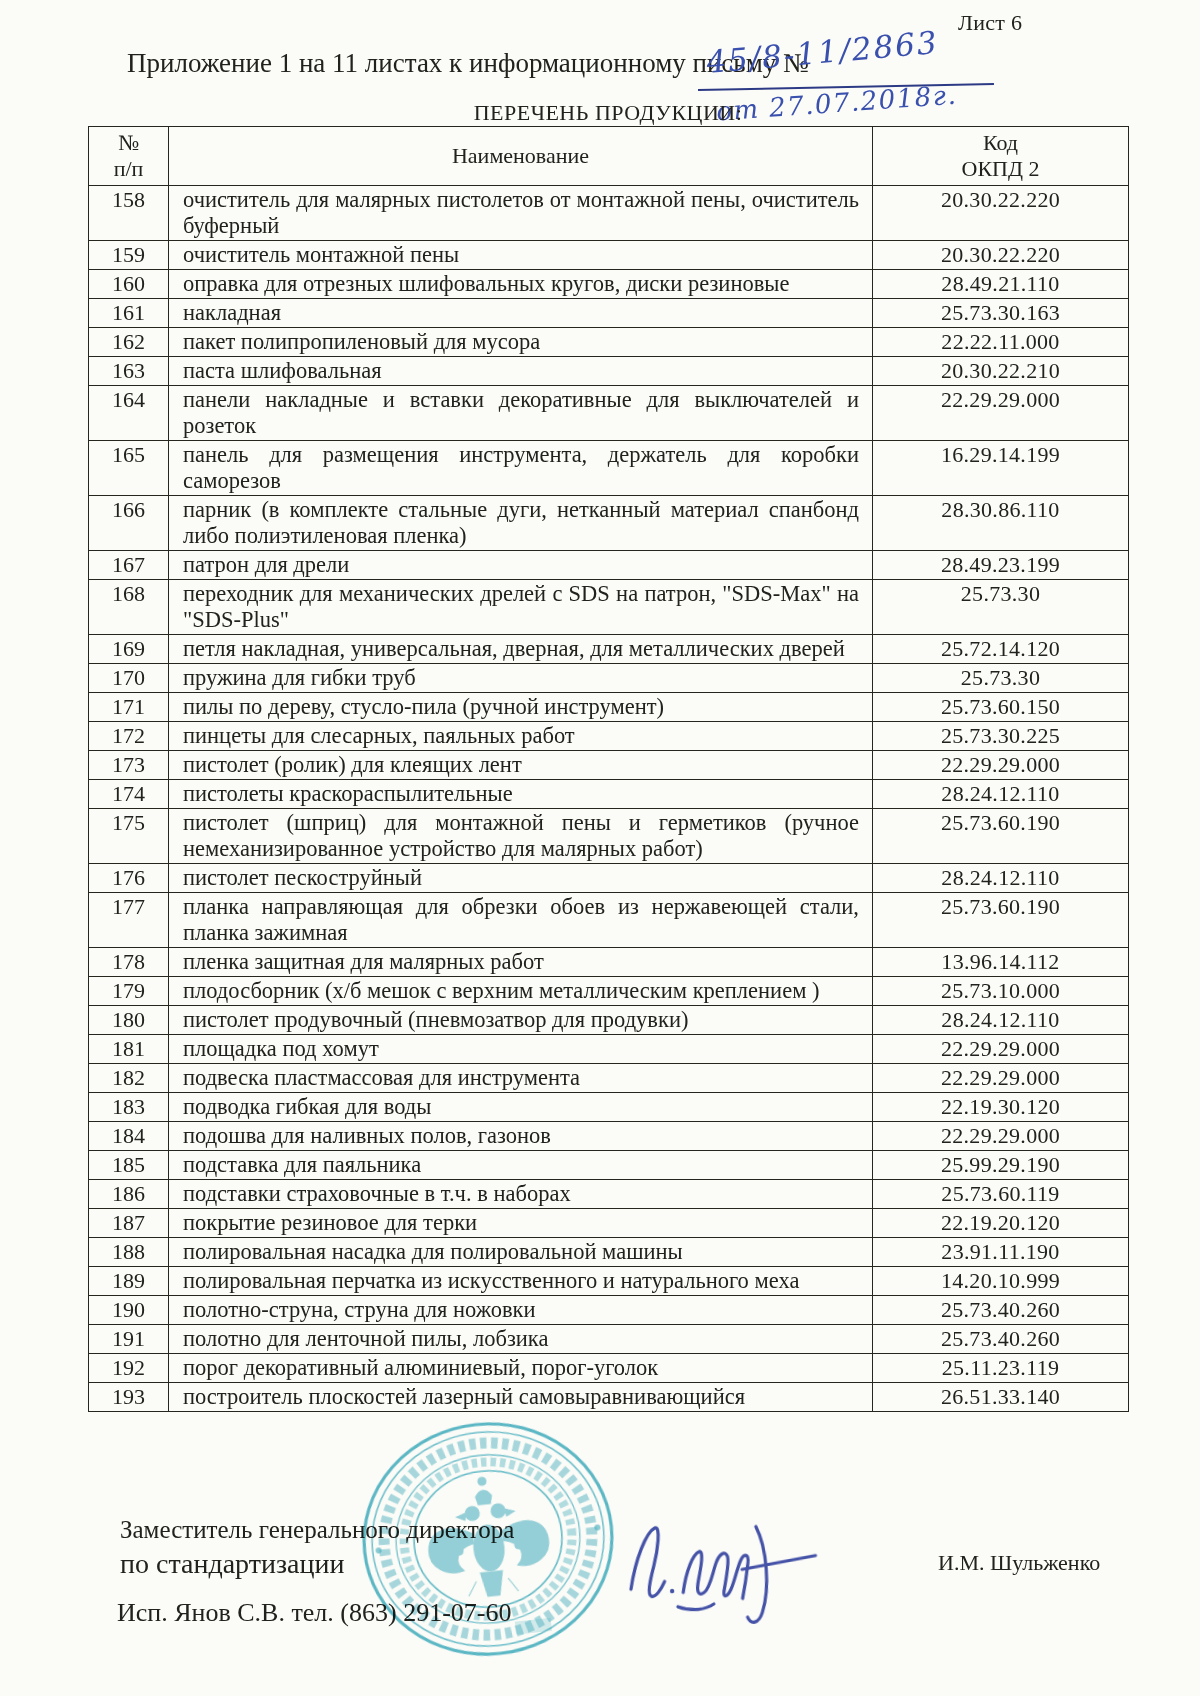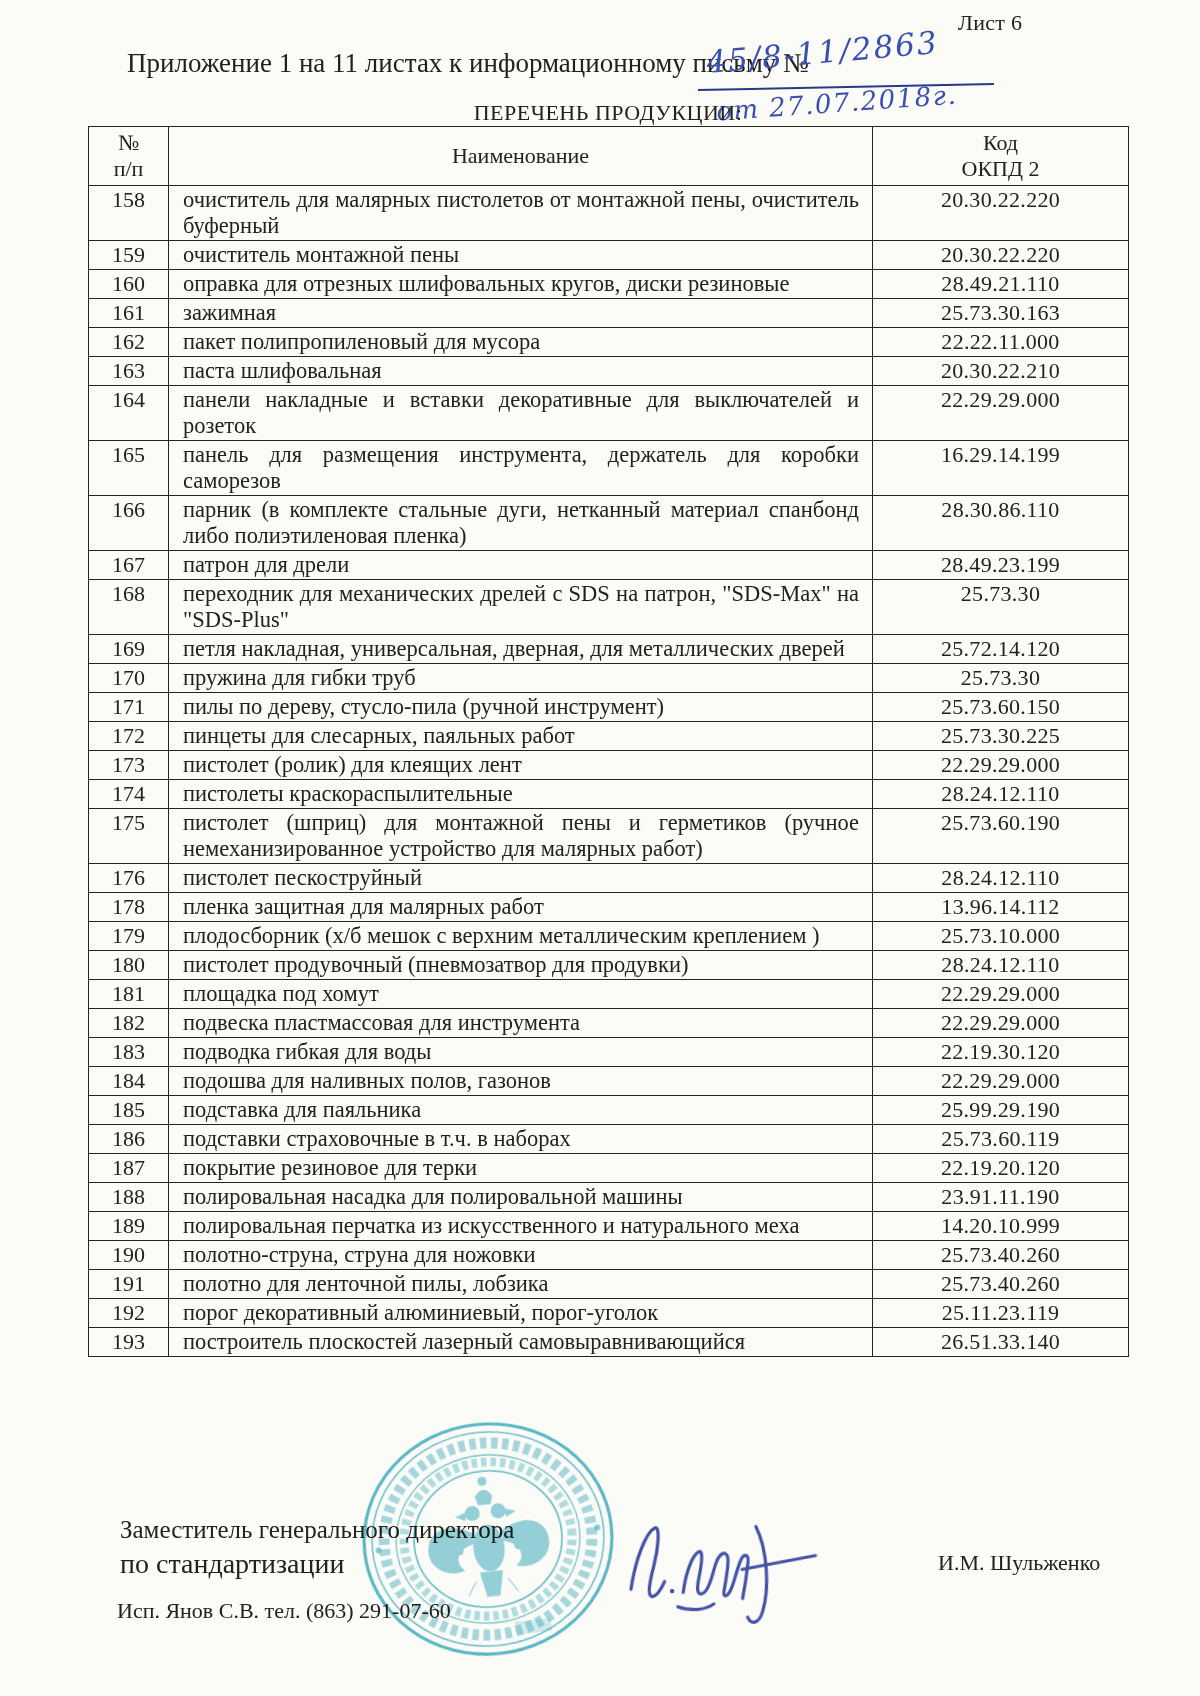--- a/index.html
+++ b/index.html
@@ -33,21 +33,21 @@
     text-align:justify;
   }
   td.td-code{
     text-align:center;font-size:22px;line-height:26px;padding:1px 4px;vertical-align:top;
     letter-spacing:.3px;
   }
   
   .footer-line1{top:1516px;left:120px;font-size:25px;}
   .footer-line2{top:1548px;left:120px;font-size:28px;}
   .signer-name{top:1550px;left:938px;font-size:22px;}
-  .executor-line{top:1598px;left:117px;font-size:22px;font-family:Liberation Serif, serif;}
+  .executor-line{top:1598px;left:117px;font-size:26px;font-family:Liberation Serif, serif;}
   
   .stamp{left:360px;top:1420px;mix-blend-mode:multiply;opacity:.92;transform:rotate(-6deg);}
   .signature{left:616px;top:1508px;mix-blend-mode:multiply;transform:rotate(-3deg);}
 </style>
 </head>
 <body>
 
 <div class="abs sheet-label">Лист 6</div>
 
 <div class="abs appendix-line">Приложение 1 на 11 листах к информационному письму №</div>
@@ -87,21 +87,21 @@
         <td class="td-name">очиститель монтажной пены</td>
         <td class="td-code">20.30.22.220</td>
       </tr>
       <tr>
         <td class="td-num">160</td>
         <td class="td-name">оправка для отрезных шлифовальных кругов, диски резиновые</td>
         <td class="td-code">28.49.21.110</td>
       </tr>
       <tr>
         <td class="td-num">161</td>
-        <td class="td-name">зажимная</td>
+        <td class="td-name">накладная</td>
         <td class="td-code">25.73.30.163</td>
       </tr>
       <tr>
         <td class="td-num">162</td>
         <td class="td-name">пакет полипропиленовый для мусора</td>
         <td class="td-code">22.22.11.000</td>
       </tr>
       <tr>
         <td class="td-num">163</td>
         <td class="td-name">паста шлифовальная</td>
@@ -164,20 +164,25 @@
       </tr>
       <tr>
         <td class="td-num">175</td>
         <td class="td-name">пистолет (шприц) для монтажной пены и герметиков (ручное немеханизированное устройство для малярных работ)</td>
         <td class="td-code">25.73.60.190</td>
       </tr>
       <tr>
         <td class="td-num">176</td>
         <td class="td-name">пистолет пескоструйный</td>
         <td class="td-code">28.24.12.110</td>
+      </tr>
+      <tr>
+        <td class="td-num">177</td>
+        <td class="td-name">планка направляющая для обрезки обоев из нержавеющей стали, планка зажимная</td>
+        <td class="td-code">25.73.60.190</td>
       </tr>
       <tr>
         <td class="td-num">178</td>
         <td class="td-name">пленка защитная для малярных работ</td>
         <td class="td-code">13.96.14.112</td>
       </tr>
       <tr>
         <td class="td-num">179</td>
         <td class="td-name">плодосборник (х/б мешок с верхним металлическим креплением )</td>
         <td class="td-code">25.73.10.000</td>

